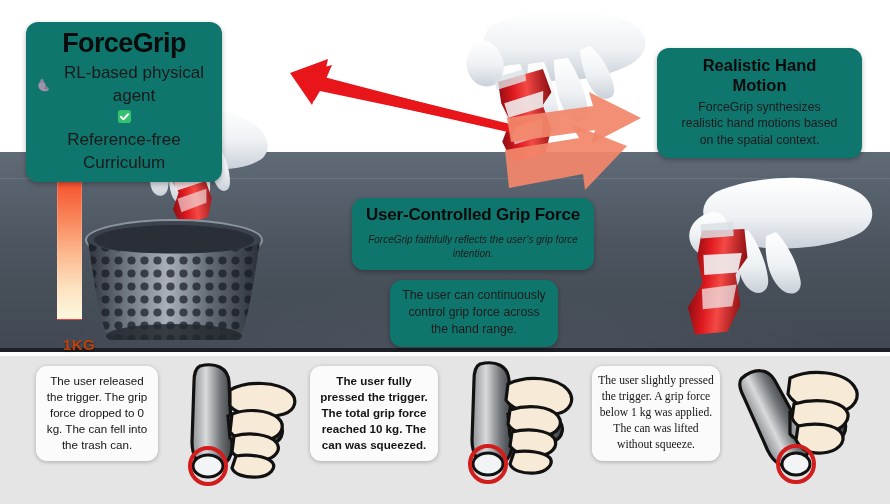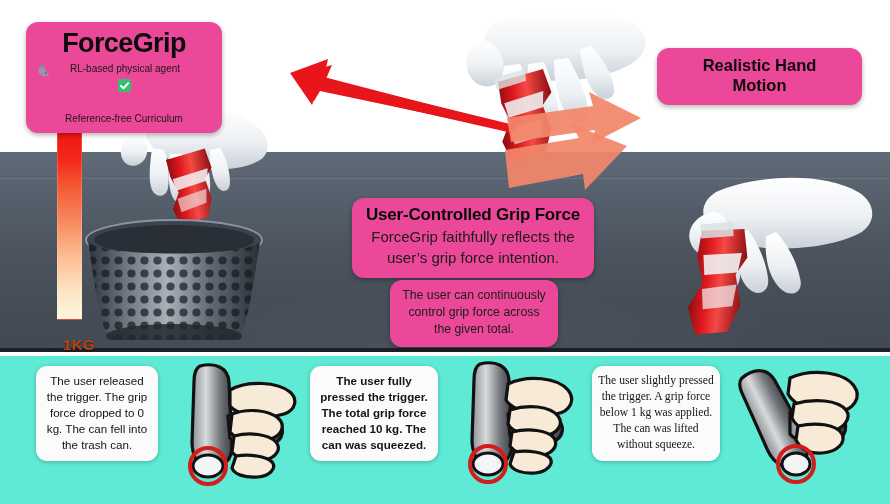--- a/index.html
+++ b/index.html
@@ -22,34 +22,34 @@
     position:absolute; left:0; top:26px; width:100%; height:1px;
     background:rgba(255,255,255,.10);
   }
   .scene .floorglow{
     position:absolute; left:0; bottom:0; width:100%; height:120px;
     background:radial-gradient(ellipse 70% 100% at 50% 120%, rgba(255,255,255,.06), rgba(255,255,255,0) 70%);
   }
 
   
   .card {
-    background:#ec4899;
+    background:#0f766e;
     border-radius:12px;
     box-shadow:0 2px 5px rgba(0,0,0,.30);
     position:absolute;
   }
   #title-card {
     left:26px; top:22px; width:196px; padding:7px 10px 8px;
     text-align:center; z-index:30;
   }
   #title-card .brand {
     font-size:27px; font-weight:bold; letter-spacing:-.6px; color:#0b0b0b; line-height:1.1;
   }
   #title-card .bullets { margin-top:3px; }
-  .bullet { display:flex; align-items:center; gap:19px; font-size:10px; color:#191919; line-height:1.35;}
+  .bullet { display:flex; align-items:center; gap:5px; font-size:17px; color:#191919; line-height:1.35;}
   .bullet + .bullet { margin-top:1px;flex-direction:column; }
   .bi { width:15px; height:15px; flex:0 0 15px; display:block; }
 
   
   #gauge { position:absolute; left:39px; top:115px; width:80px; height:230px; z-index:26; }
   #gauge .bar {
     position:absolute; left:18px; top:16px; width:25px; height:189px;
     background:linear-gradient(180deg,#f01a12 0%,#f4261a 14%,#f6secondary 20%,#f9724e 44%,#fbb184 62%,#fde2bd 82%,#fdf6dc 100%);
     background:linear-gradient(180deg,#ef1a12 0%,#f42b1b 16%,#f8estimate 20%,#f97a53 45%,#fcb98d 64%,#fde6c4 85%,#fdf7de 100%);
     background:linear-gradient(180deg,#ef1810 0%,#f3281a 15%,#f65b36 30%,#f98a5e 48%,#fcbb91 66%,#fde3c2 84%,#fdf8df 100%);
@@ -62,37 +62,37 @@
   #gauge .lbl.top { top:-1px; color:#d21616; text-shadow:0 1px 0 rgba(255,255,255,.9); }
   #gauge .lbl.bot { top:221px; color:#c2410c; text-shadow:0 1px 2px rgba(0,0,0,.55); }
 
   
   #hand-motion-card { right:28px; top:48px; width:205px; padding:8px 20px 9px; text-align:center; z-index:30;}
   #hand-motion-card .h { font-size:16.5px; font-weight:bold; color:#0b0b0b; line-height:1.2; }
   #hand-motion-card .b { font-size:12.3px; color:#1b1b1b; line-height:1.36; margin-top:3px; }
 
   #grip-force-card { left:352px; top:198px; width:242px; padding:7px 0 9px; text-align:center; z-index:30;}
   #grip-force-card .h { font-size:17px; font-weight:bold; color:#0b0b0b; line-height:1.2; letter-spacing:-.2px;}
-  #grip-force-card .b { font-size:15px; color:#1b1b1b; line-height:1.38; margin-top:2px; }
+  #grip-force-card .b { font-size:10px; color:#1b1b1b; line-height:1.38; margin-top:8px;font-style:italic; }
 
   #range-card { left:390px; top:280px; width:168px; padding:7px 10px 8px; text-align:center; z-index:30;}
   #range-card .b { font-size:12.3px; color:#1b1b1b; line-height:1.4; }
 
   
   #arrow-left  { position:absolute; left:288px; top:53px;  width:230px; height:80px; z-index:22; }
   #arrow-right { position:absolute; left:505px; top:92px;  width:140px; height:100px; z-index:22; }
 
   
   .art { position:absolute; z-index:20; }
   #trash-art { left:78px;  top:108px; width:200px; height:232px; }
   #center-art{ left:430px; top:6px;   width:220px; height:170px; }
   #right-art { left:672px; top:168px; width:205px; height:185px; }
 
   
-  #strip { position:absolute; left:0; top:356px; width:890px; height:148px; background:#5eead4; }
+  #strip { position:absolute; left:0; top:356px; width:890px; height:148px; background:#e5e5e5; }
   .panel { position:absolute; top:0; height:148px; }
   .panel .cap {
     position:absolute; top:10px; width:122px; padding:7px 6px 8px;
     background:#fbfbfb; border-radius:11px; box-shadow:0 1px 4px rgba(0,0,0,.26);
     font-size:11.6px; line-height:1.38; color:#141414; text-align:center;
   }
   .panel .pic { position:absolute; top:4px; width:128px; height:140px; }
   #panel-1 { left:24px;  width:272px; }
   #panel-1 .cap { left:12px; } #panel-1 .pic { left:148px; }
   #panel-2 { left:300px; width:276px;font-weight:bold; }
@@ -228,29 +228,30 @@
           <rect x="1" y="1" width="14" height="14" rx="3" fill="#34c06c"></rect>
           <path d="M4.2 8.3l2.6 2.7 5.1-5.4" fill="none" stroke="#ffffff" stroke-width="2.1" stroke-linecap="round" stroke-linejoin="round"></path>
         </svg>
         <span>Reference-free Curriculum</span>
       </div>
     </div>
   </div>
 
   <div class="card" id="hand-motion-card">
     <div class="h">Realistic Hand Motion</div>
+    <div class="b">ForceGrip synthesizes realistic hand motions based on the spatial context.</div>
   </div>
 
   <div class="card" id="grip-force-card">
     <div class="h">User-Controlled Grip Force</div>
     <div class="b">ForceGrip faithfully reflects the user’s grip force intention.</div>
   </div>
 
   <div class="card" id="range-card">
-    <div class="b">The user can continuously control grip force across the given total.</div>
+    <div class="b">The user can continuously control grip force across the hand range.</div>
   </div>
 
   <div id="strip">
 
     <div class="panel" id="panel-1">
       <div class="cap">The user released the trigger.
 The grip force dropped to 0 kg.
 The can fell into the trash can.</div>
       <svg class="pic" viewBox="0 0 128 140">
         <defs>

